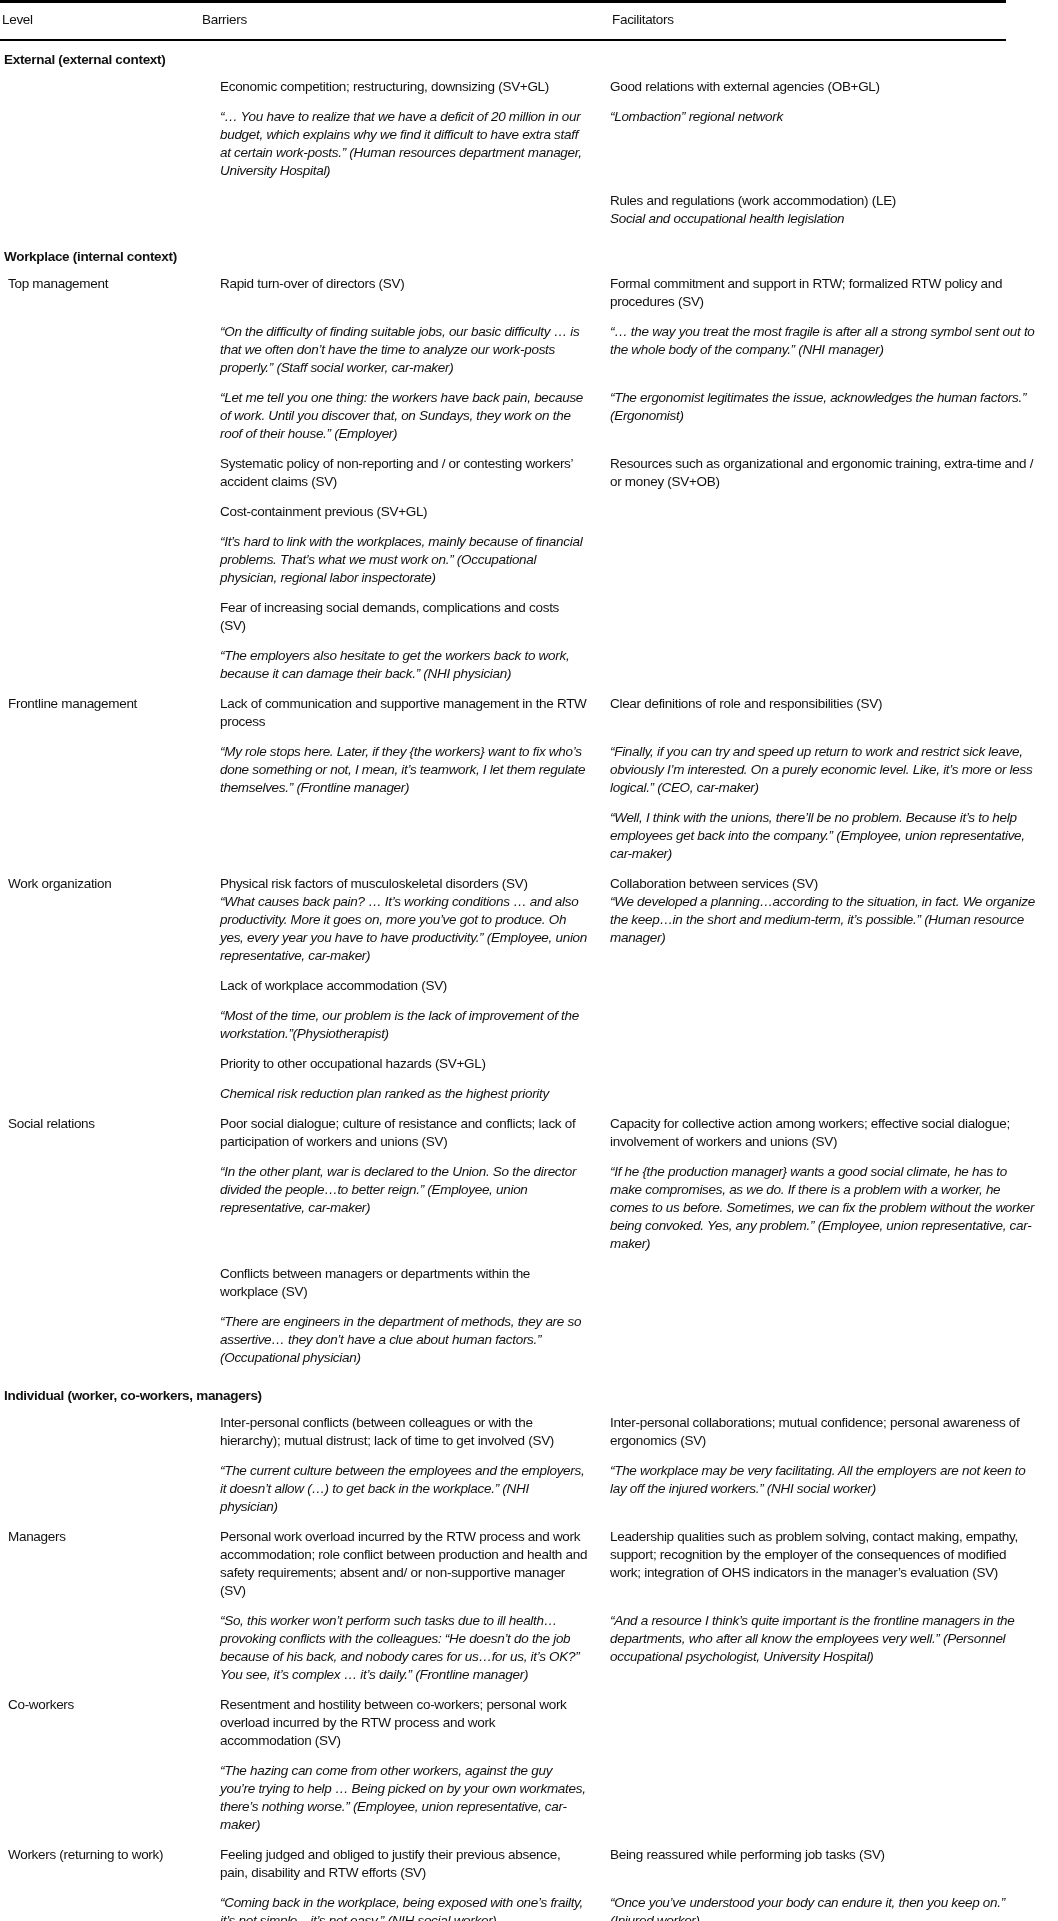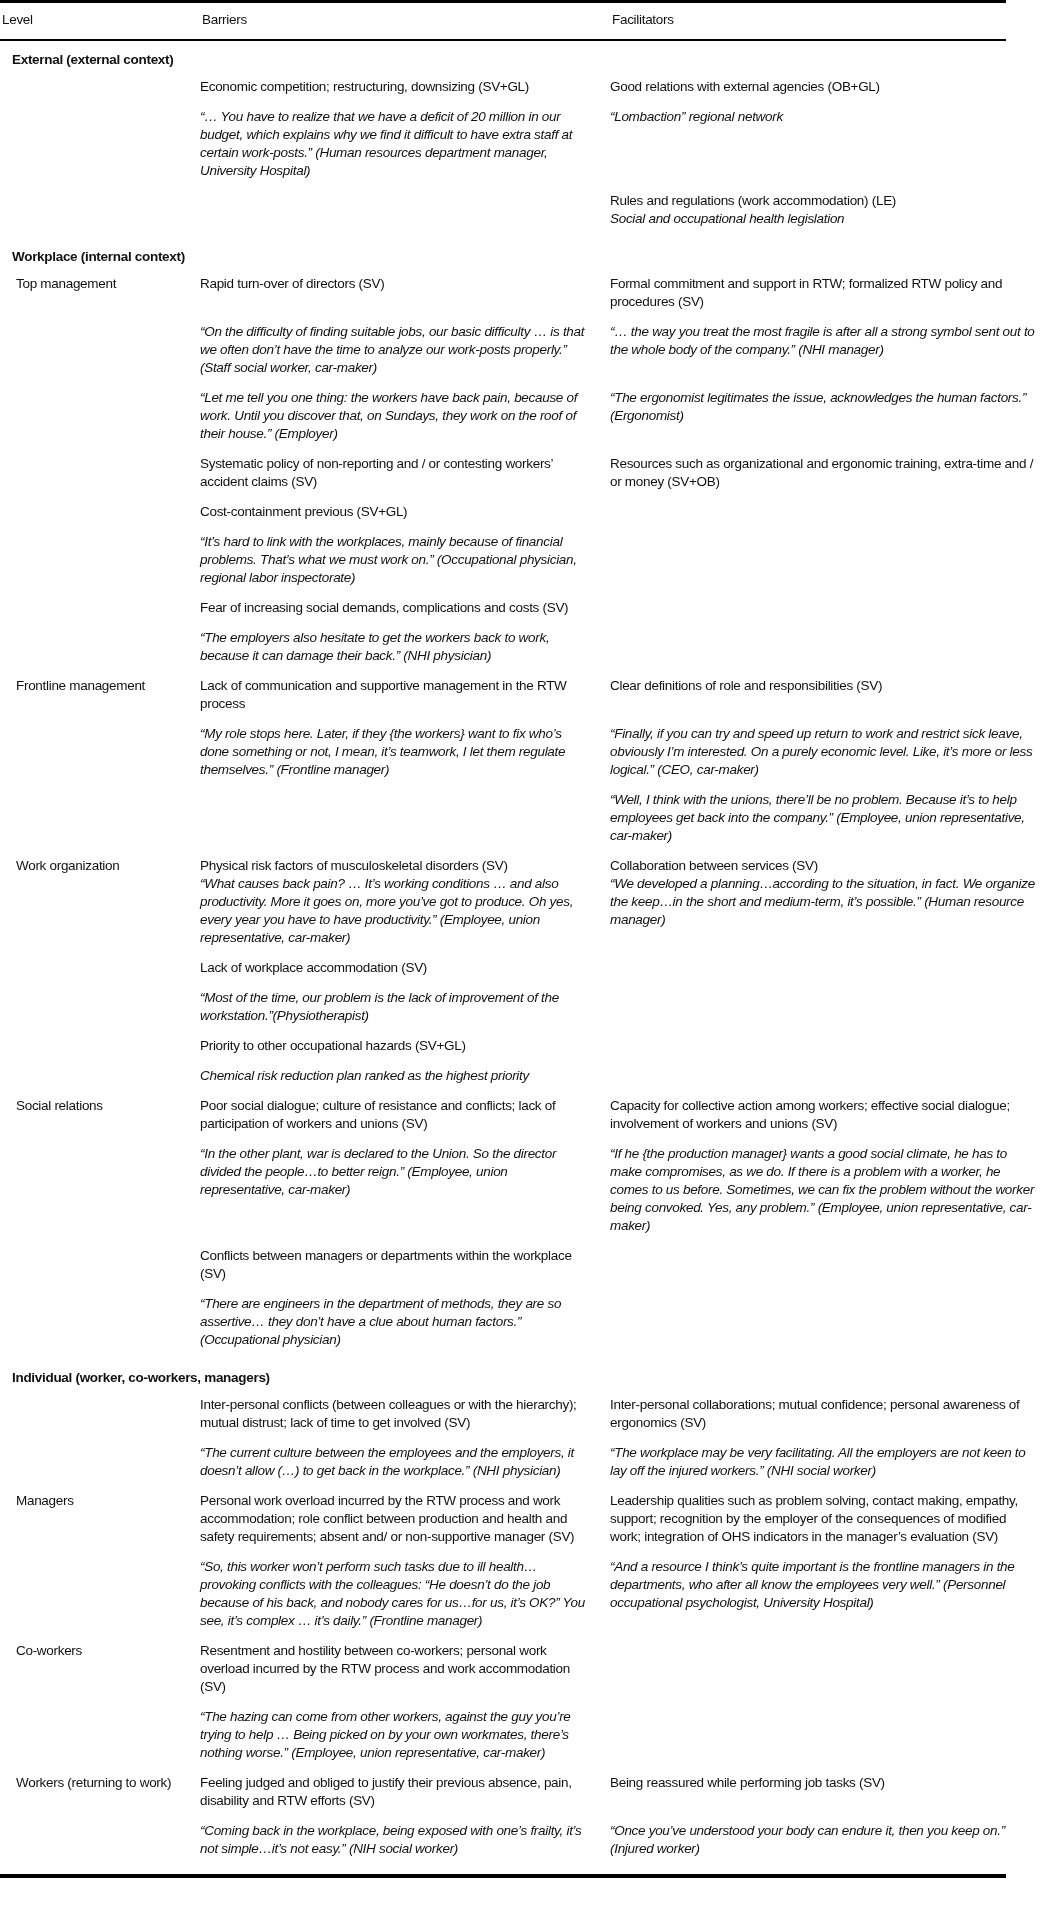--- a/index.html
+++ b/index.html
@@ -25,40 +25,40 @@
   .thead {
     display: grid;
     grid-template-columns: 200px 410px 448px;
     padding: 8px 0 10px 0;
     border-bottom: 2px solid #000;
   }
   .th { padding-left: 2px; }
   .tbody { padding-top: 2px; }
   .section-title {
     font-weight: bold;
-    padding-left: 12px;
+    padding-left: 4px;
     margin: 8px 0 9px 0;
   }
   .row {
     display: grid;
     grid-template-columns: 200px 858px;
     align-items: start;
   }
   .level {
-    padding-left: 16px;
+    padding-left: 8px;
     padding-right: 6px;
   }
   .pair {
     display: grid;
     grid-template-columns: 410px 448px;
     margin-bottom: 12px;
     align-items: start;
   }
   .cell { min-height: 1px; }
-  .cell.b { padding-right: 22px; box-sizing: border-box; }
+  .cell.b { padding-right: 22px; box-sizing: border-box; margin-left: 20px; }
   .cell.f { padding-right: 18px; box-sizing: border-box; }
   .item { margin: 0; }
   .item.quote, .item.note { font-style: italic; }
 </style>
 </head>
 <body>
 
 <div class="table">
   <div class="thead">
     <div class="th">Level</div>

